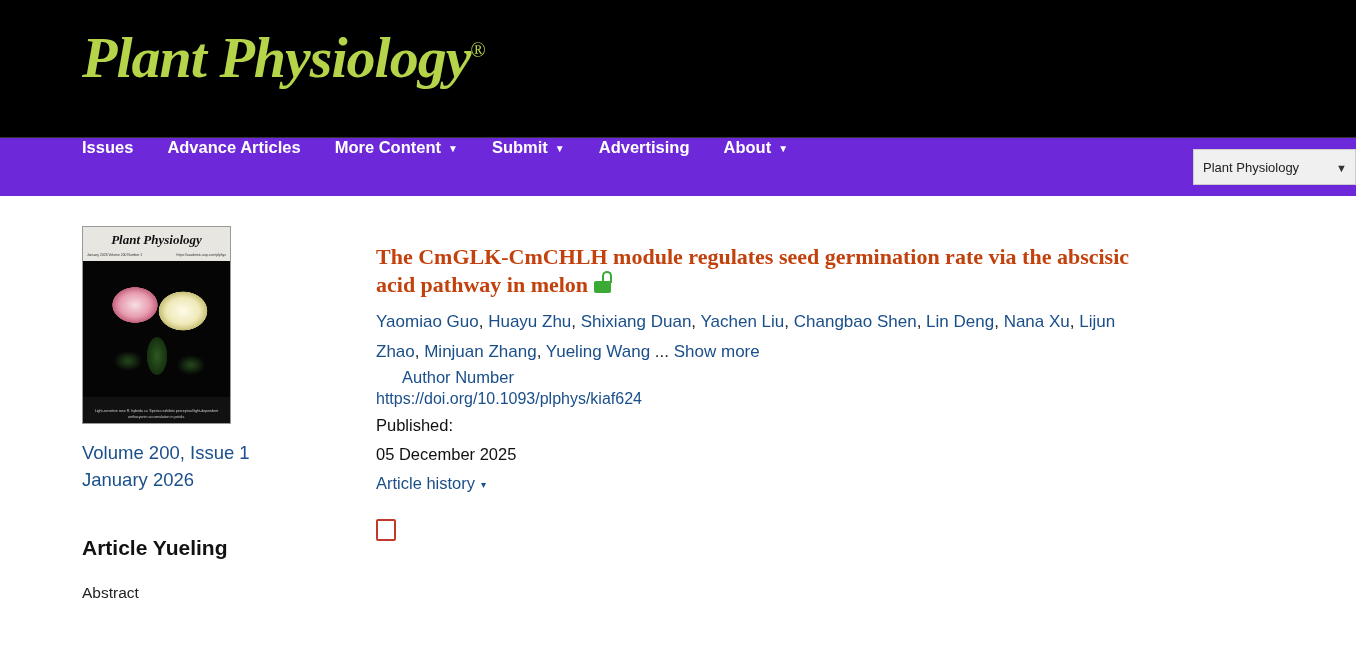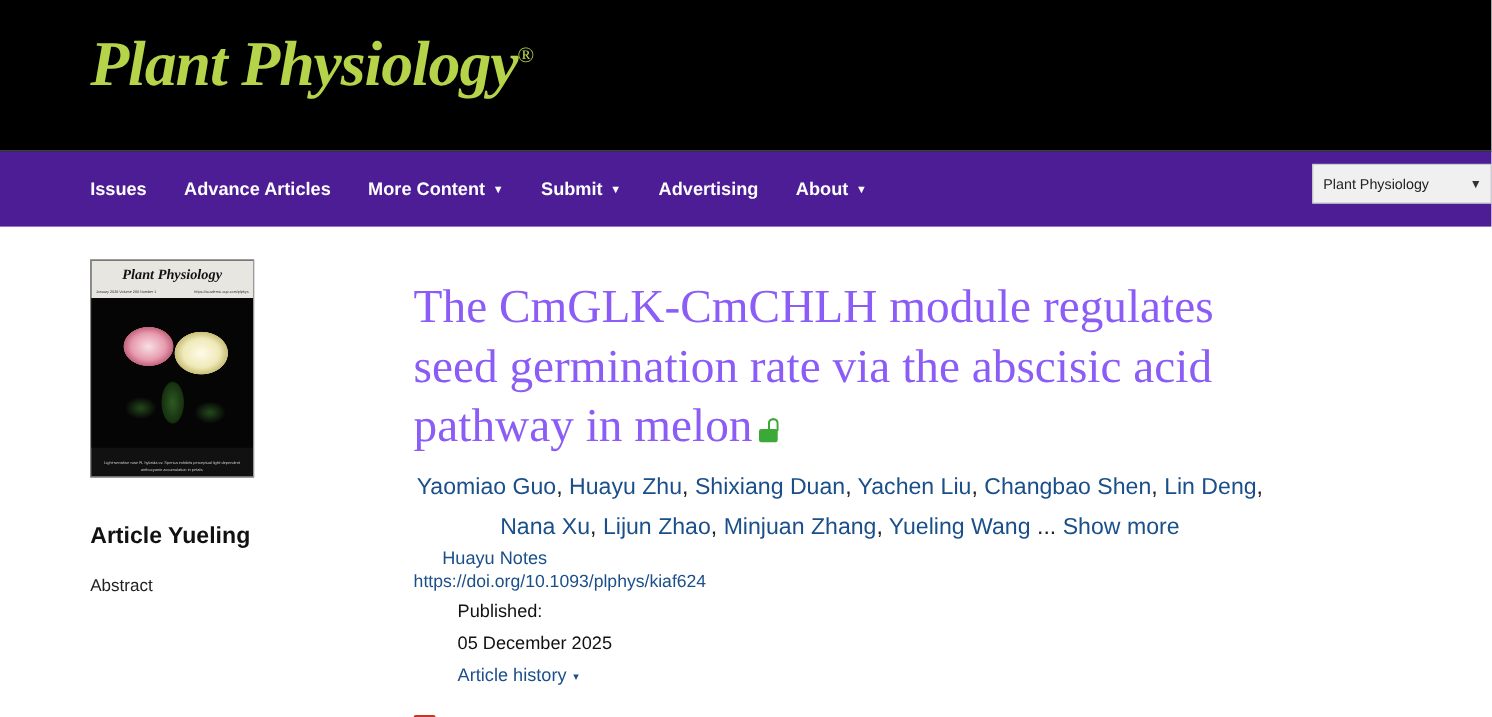--- a/index.html
+++ b/index.html
@@ -31,25 +31,25 @@
   }
   .journal-logo .reg {
     font-size: 20px;
     vertical-align: super;
     font-style: normal;
     font-weight: normal;
   }
 
   
   .navbar {
-    background: #4c1d95;
-    height: 69px;
+    background: #6d28d9;
+    height: 59px;
     border-top: 1px solid #333;
     display: flex;
-    align-items: center;
+    align-items: flex-start;
     position: relative;
   }
   .nav-items {
     display: flex;
     align-items: center;
     padding-left: 82px;
     gap: 34px;
   }
   .nav-item {
     color: #ffffff;
@@ -179,24 +179,24 @@
     background: #cfd6dd;
     color: #15212b;
     font-size: 12.5px;
     font-weight: bold;
     letter-spacing: 1.1px;
     padding: 5px 10px 5px 11px;
   }
   .article-title {
     margin: 17px 0 0 0;
     font-family: "Liberation Serif", serif;
-    font-size: 43px;
-    font-weight: normal;
+    font-size: 22px;
+    font-weight: bold;
     line-height: 1.26;
-    color: #8b5cf6;
+    color: #c2410c;
     max-width: 760px;
   }
   .lock-icon {
     display: inline-block;
     width: 17px;
     height: 15px;
     position: relative;
     vertical-align: -1px;
     margin-left: 6px;
   }
@@ -210,25 +210,24 @@
   .lock-icon .shackle {
     position: absolute;
     top: -7px; left: 8px;
     width: 10px; height: 12px;
     border: 2.5px solid #3aa935;
     border-bottom: none;
     border-radius: 6px 6px 0 0;
   }
   .authors {
     margin-top: 9px;
-    font-size: 21px;
+    font-size: 17px;
     line-height: 1.73;
     color: #1a4f8a;
     max-width: 775px;
-    text-align: center;
   }
   .authors a { color: #1a4f8a; text-decoration: none; cursor: pointer; }
   .authors .sep { color: #222; }
   .authors .ellipsis { color: #222; }
   .author-notes {
     margin-top: 2px;
     padding-left: 26px;
     font-size: 16.5px;
     color: #1a4f8a;
     cursor: pointer;
@@ -256,21 +255,20 @@
     flex-direction: column;
   }
   .published-row .label { font-weight: normal; }
   .published-row .date { margin-right: 18px; }
   .article-history {
     color: #1a4f8a;
     cursor: pointer;
     display: inline-flex;
     align-items: center;
     gap: 6px;
-    margin-left: 40px;
   }
   .pdf-hint {
     margin-top: 26px;
     height: 20px;
     position: relative;
   }
   .pdf-icon {
     position: absolute;
     left: 0; top: 0;
     width: 20px; height: 22px;
@@ -324,34 +322,38 @@
     <div class="cover">
       <div class="cover-band">Plant Physiology</div>
       <div class="cover-band-sub">
         <span>January 2026  Volume 200  Number 1</span>
         <span>https://academic.oup.com/plphys</span>
       </div>
       <div class="cover-photo"></div>
       <div class="cover-caption">Light-sensitive rose R. hybrida cv. Sperica exhibits perceptual light-dependent anthocyanin accumulation in petals.</div>
     </div>
 
+    <div class="issue-link">
+      <span>Volume 200, Issue 1</span>
+      <span>January 2026</span>
+    </div>
 
     <div class="article-contents-title">Article Yueling</div>
     <div class="toc-item">Abstract</div>
   </div>
 
   <div class="main-col">
 
     <h1 class="article-title"><span>The CmGLK-CmCHLH module regulates seed germination rate via the abscisic acid pathway in melon</span><span class="lock-icon"><span class="shackle"></span><span class="body"></span></span></h1>
 
     <div class="authors">
       <a>Yaomiao Guo</a><span class="sep">, </span><a>Huayu Zhu</a><span class="sep">, </span><a>Shixiang Duan</a><span class="sep">, </span><a>Yachen Liu</a><span class="sep">, </span><a>Changbao Shen</a><span class="sep">, </span><a>Lin Deng</a><span class="sep">, </span><a>Nana Xu</a><span class="sep">, </span><a>Lijun Zhao</a><span class="sep">, </span><a>Minjuan Zhang</a><span class="sep">, </span><a>Yueling Wang</a> <span class="ellipsis">...</span> <a>Show more</a>
     </div>
 
-    <div class="author-notes">Huayu Notes</div>
+    <div class="author-notes">Author Number</div>
 
 
     <div class="doi">https://doi.org/10.1093/plphys/kiaf624</div>
 
     <div class="published-row">
       <span class="label">Published:</span>
       <span class="date">05 December 2025</span>
       <span class="article-history">
         <span>Article history</span>
         <span class="caret">▾</span>

